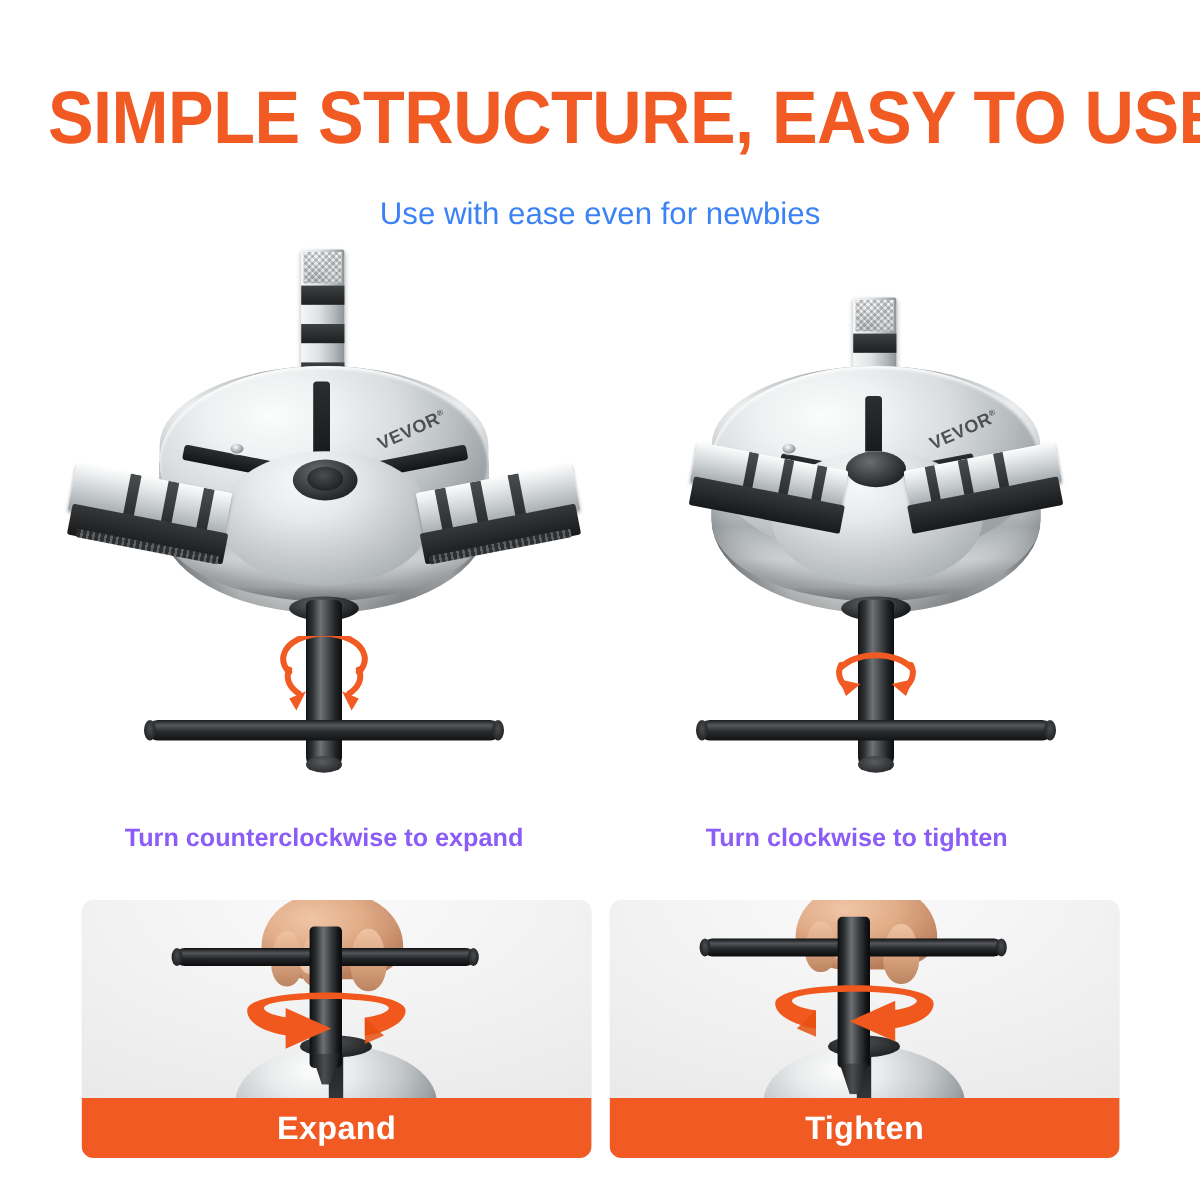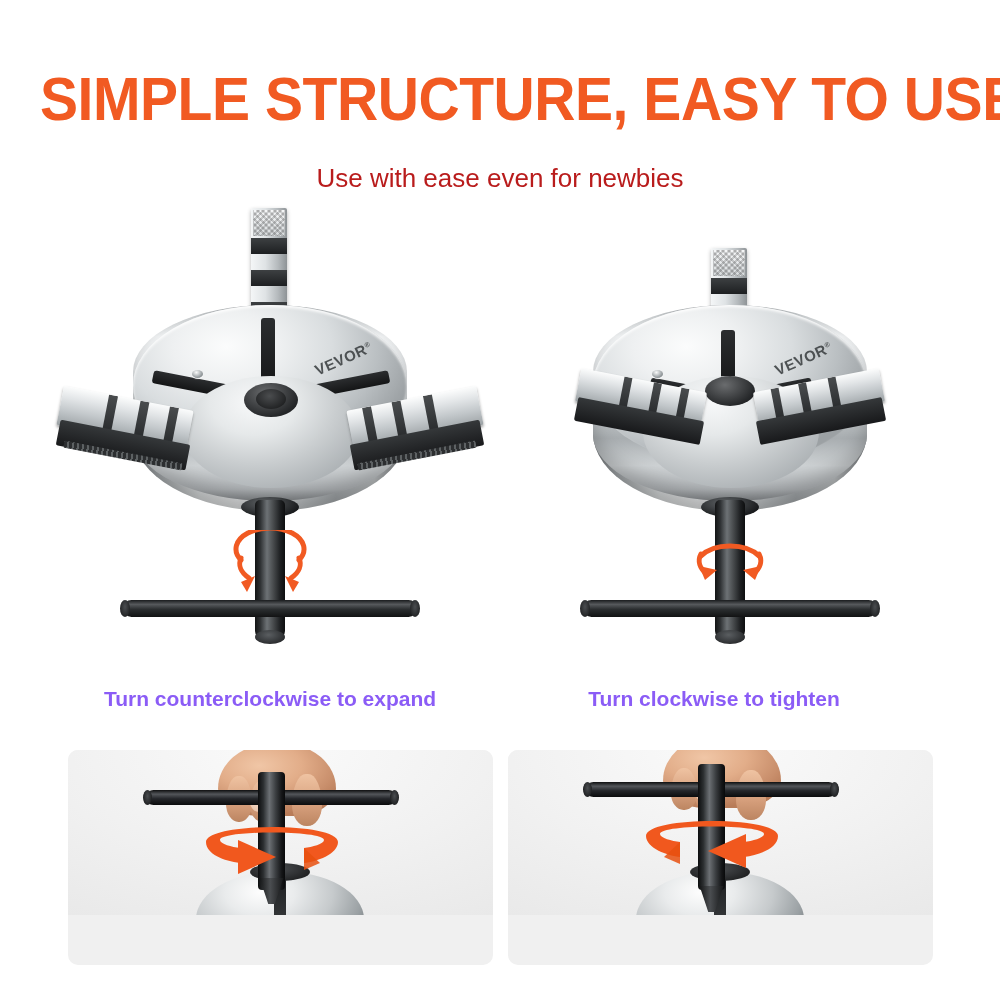--- a/index.html
+++ b/index.html
@@ -22,21 +22,21 @@
     font-weight: 700;
     letter-spacing: -0.5px;
     transform: scaleX(0.92);
     transform-origin: center top;
     white-space: nowrap;
   }
   .subhead {
     position: absolute;
     top: 163px; left: 0; width: 1000px;
     text-align: center;
-    color: #b91c1c;
+    color: #3b82f6;
     font-size: 26px;
     line-height: 30px;
     font-weight: 400;
   }
 
   
   .figure {
     position: absolute;
     top: 200px;
     width: 430px;
@@ -533,20 +533,23 @@
       <svg viewBox="0 0 176 96" width="176" height="96" aria-hidden="true">
         <path d="M22 34 C22 14, 154 14, 154 34 C154 46, 132 54, 120 55
                  L120 40 C128 39, 140 36, 140 32 C140 22, 36 22, 36 32
                  C36 36, 48 39, 56 40 L56 55 C40 53, 22 46, 22 34 Z" fill="#F1581E"></path>
         <polygon points="54,32 54,66 92,49" fill="#F1581E"></polygon>
         <path d="M120 40 L120 62 L136 55 Z" fill="#E8500F" opacity="0.85"></path>
       </svg>
     </div>
 
   </div>
+  <div class="card-bar">
+    <span>Expand</span>
+  </div>
 </div>
 
 <div class="card right">
   <div class="card-photo">
 
     <div class="ph-chuck"></div>
     <div class="ph-chuck-hub"></div>
     <div class="ph-chuck-slot"></div>
 
     <div class="ph-hand" style="left:155px; top:-14px;"></div>
@@ -563,13 +566,16 @@
       <svg viewBox="0 0 176 96" width="176" height="96" aria-hidden="true">
         <path d="M154 34 C154 14, 22 14, 22 34 C22 46, 44 54, 56 55
                  L56 40 C48 39, 36 36, 36 32 C36 22, 140 22, 140 32
                  C140 36, 128 39, 120 40 L120 55 C136 53, 154 46, 154 34 Z" fill="#F1581E"></path>
         <polygon points="122,32 122,66 84,49" fill="#F1581E"></polygon>
         <path d="M56 40 L56 62 L40 55 Z" fill="#E8500F" opacity="0.85"></path>
       </svg>
     </div>
 
   </div>
+  <div class="card-bar">
+    <span>Tighten</span>
+  </div>
 </div>
 
 </body></html>

